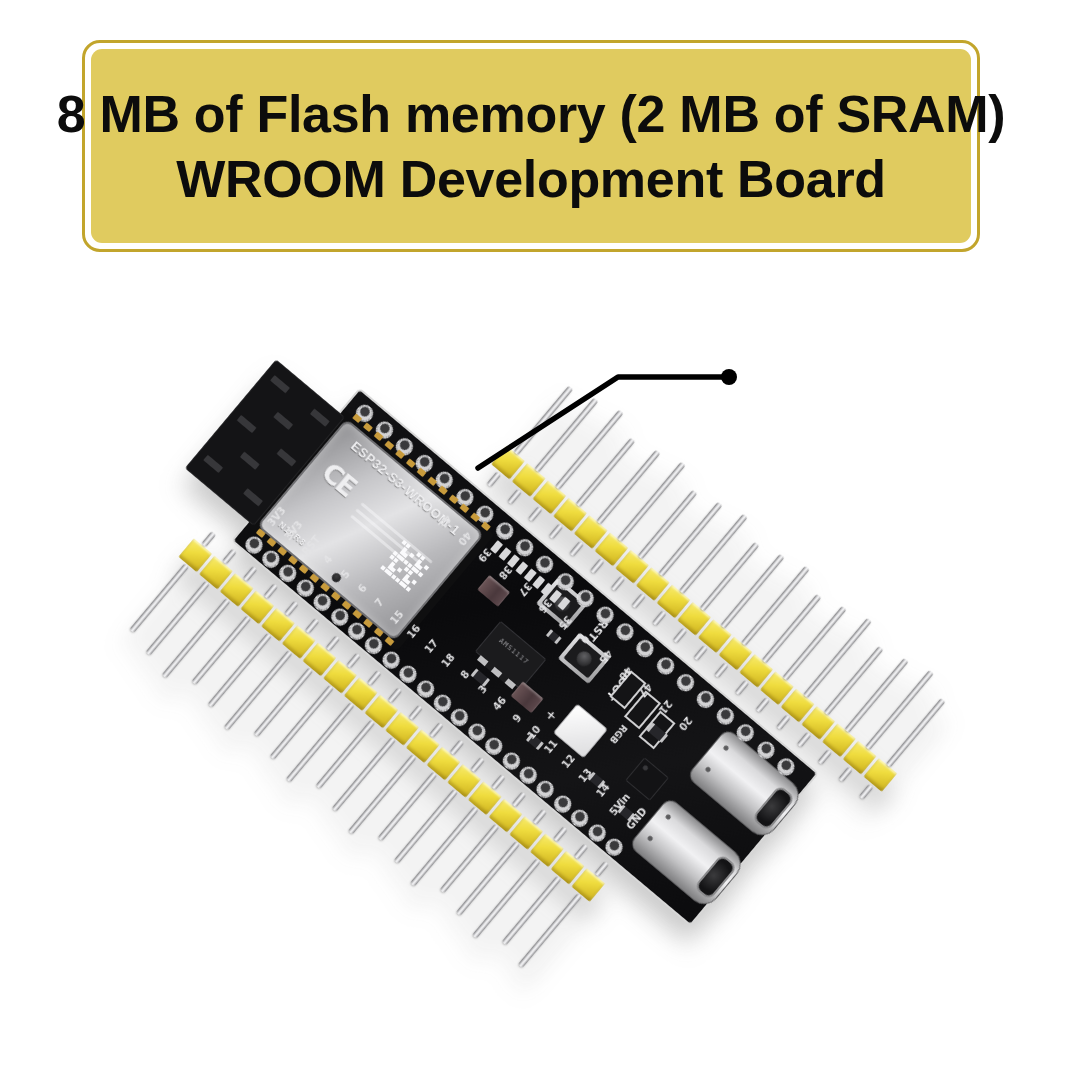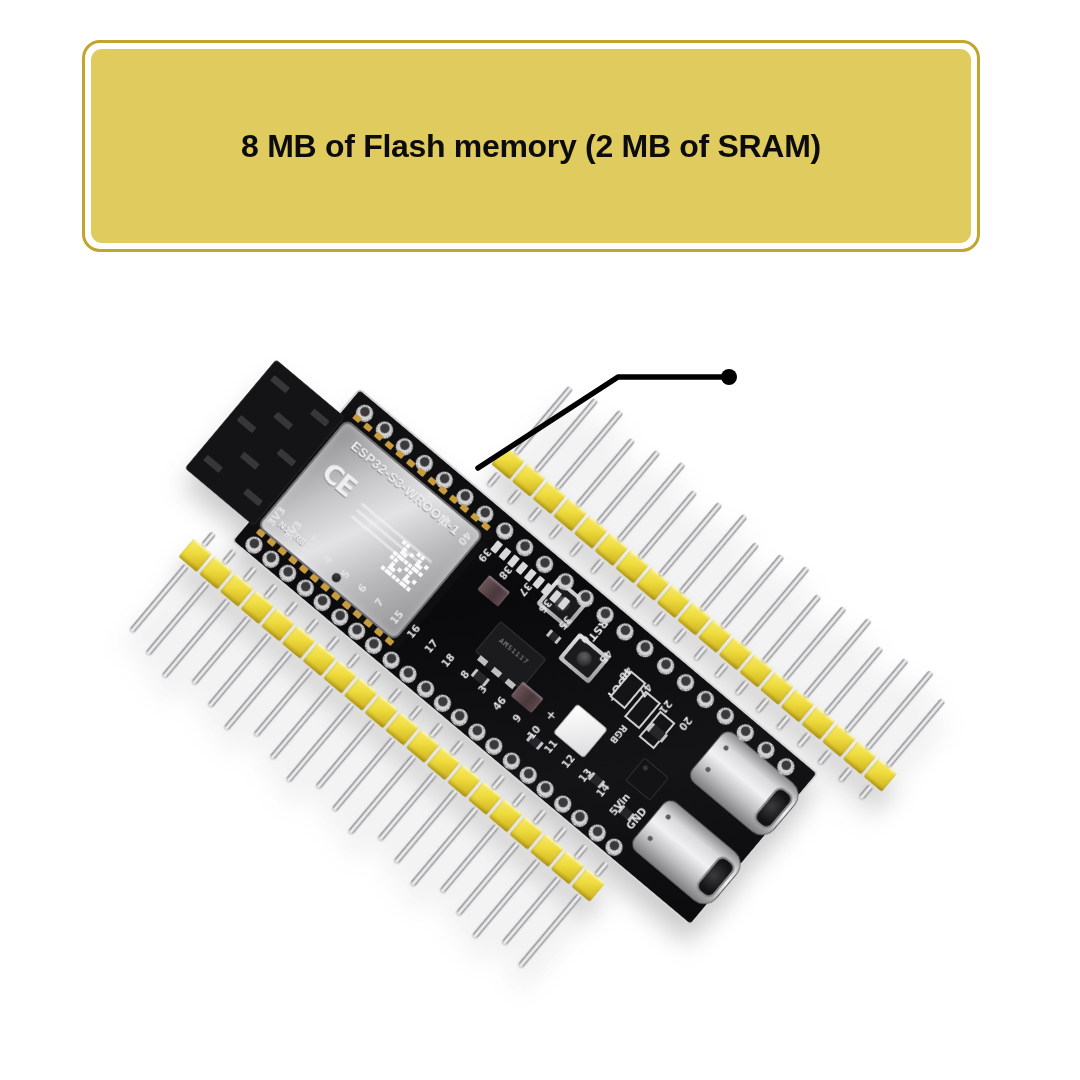--- a/index.html
+++ b/index.html
@@ -4,21 +4,21 @@
 <style>
   html,body{margin:0;padding:0;background:#fff;}
   .stage{position:relative;width:1080px;height:1080px;background:#ffffff;overflow:hidden;
          font-family:"Liberation Sans",sans-serif;color:#0c0c0c;}
 
   
   .banner{position:absolute;left:82px;top:40px;width:898px;height:212px;background:#ffffff;
           border:3px solid #c2a52c;border-radius:18px;padding:6px;box-sizing:border-box;}
   .banner-inner{width:100%;height:100%;border-radius:11px;background:#e0cb5f;
           display:flex;flex-direction:column;justify-content:center;align-items:center;gap:13px;}
-  .banner-line{font-weight:700;font-size:32px;line-height:1;letter-spacing:-0.3px;white-space:nowrap;}
+  .banner-line{font-weight:700;font-size:52px;line-height:1;letter-spacing:-0.3px;white-space:nowrap;}
 
   
   .callout-svg{position:absolute;left:0;top:0;z-index:40;pointer-events:none;}
   .callout-label{position:absolute;left:758px;top:352px;font-weight:700;font-size:40px;
           letter-spacing:2px;z-index:41;}
 
   
   .board-rot{position:absolute;left:225px;top:557px;width:600px;height:200px;
           transform:rotate(40deg);z-index:5;
           filter:drop-shadow(10px 16px 12px rgba(70,70,70,0.28));}
@@ -103,20 +103,21 @@
         background:#5a5a5c;box-shadow:0 28px 0 #5a5a5c;}
 </style>
 </head>
 <body>
 
 <div class="stage">
 
   <div class="banner" style="border-color: rgb(194, 165, 44); color: rgb(12, 12, 12);">
     <div class="banner-inner" style="background: rgb(224, 203, 95);">
       <div class="banner-line">8 MB of Flash memory (2 MB of SRAM)</div>
+      <div class="banner-line">WROOM Development Board</div>
     </div>
   </div>
 
   <div class="board-rot">
     <div id="strip-left" class="strip">
         <div class="hblock" style="left: -30px; top: 222px;"></div>
         <div class="hstub" style="left: -21px; top: 205px;"></div>
         <div class="hpin" style="left: -21px; top: 247px; height: 86px;"></div>
         <div class="hblock" style="left: -3px; top: 222px;"></div>
         <div class="hstub" style="left: 6px; top: 205px;"></div>

